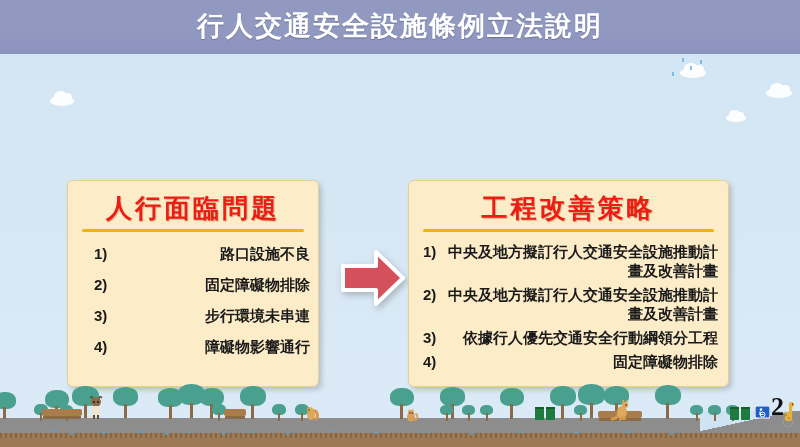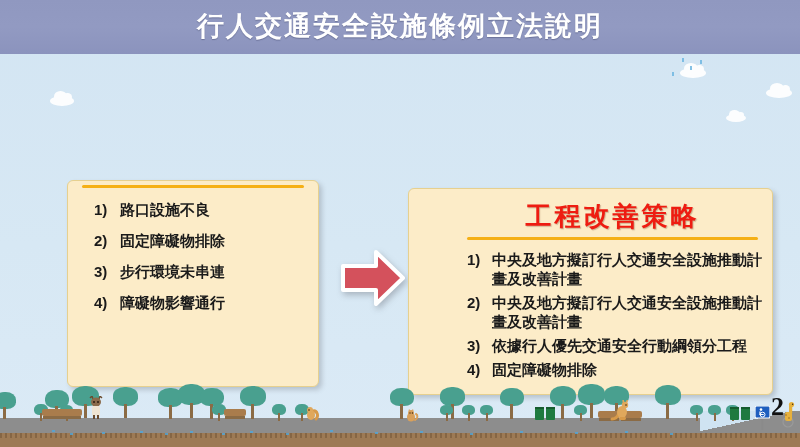--- a/index.html
+++ b/index.html
@@ -51,21 +51,21 @@
   #lead .l1{font-weight:400;}
   #lead .l2,#lead .l3{font-weight:700;}
 
   
   .panel{
     position:absolute;background:#fcecc8;
     border:1px solid #e6d08f;border-radius:6px;
     box-shadow:3px 3px 5px rgba(60,60,70,.22);
   }
   #panel-problems{left:67px;top:180px;width:250px;height:205px;}
-  #panel-strategies{left:408px;top:188px;width:319px;height:205px;padding-left:44px;}
+  #panel-strategies{left:408px;top:180px;width:319px;height:205px;}
   .panel-title{
     text-align:center;color:#ee1c11;font-weight:700;
     font-size:26px;letter-spacing:3px;line-height:34px;
     margin:10px 0 0 0;
     text-shadow:1px 1px 1px rgba(120,70,40,.35);
   }
   .panel-rule{
     height:3px;background:#f5b016;margin:4px 14px 0 14px;border-radius:2px;
   }
   .panel-list{
@@ -73,21 +73,21 @@
     color:#1a1a1a;font-weight:700;
   }
   .panel-list li{display:flex;align-items:flex-start;}
   .num{flex:0 0 auto;width:24px;text-align:left;}
   #panel-problems .panel-list{padding-left:26px;}
   #panel-problems .panel-list li{font-size:15px;line-height:19px;margin-bottom:12px;}
   #panel-problems .num{width:26px;}
   #panel-strategies .panel-list{padding:10px 10px 0 14px;}
   #panel-strategies .panel-list li{font-size:15px;line-height:19px;margin-bottom:5px;}
   #panel-strategies .num{width:25px;}
-  .txt{flex:1 1 auto;}
+  .txt{flex:1 1 auto;text-align:right;}
 
   
   #arrow{
     position:absolute;left:340px;top:247px;width:66px;height:62px;
     filter:drop-shadow(2px 3px 3px rgba(60,60,70,.3));
   }
 
   
   #scene{position:absolute;left:0;top:400px;width:800px;height:47px;}
   #road{position:absolute;left:0;top:18px;width:800px;height:15px;background:#8d8d8d;}
@@ -136,20 +136,21 @@
   <div class="cloud c2"></div>
   <div class="cloud c3"></div>
   <div class="cloud c4"></div>
   <div class="drop" style="left:682px;top:58px;"></div>
   <div class="drop" style="left:690px;top:66px;"></div>
   <div class="drop" style="left:672px;top:72px;"></div>
   <div class="drop" style="left:700px;top:60px;"></div>
 
 
   <div class="panel" id="panel-problems">
+    <div class="panel-title">人行面臨問題</div>
     <div class="panel-rule"></div>
     <ul class="panel-list">
       <li>
         <span class="num">1)</span>
         <span class="txt">路口設施不良</span>
       </li>
       <li>
         <span class="num">2)</span>
         <span class="txt">固定障礙物排除</span>
       </li>

